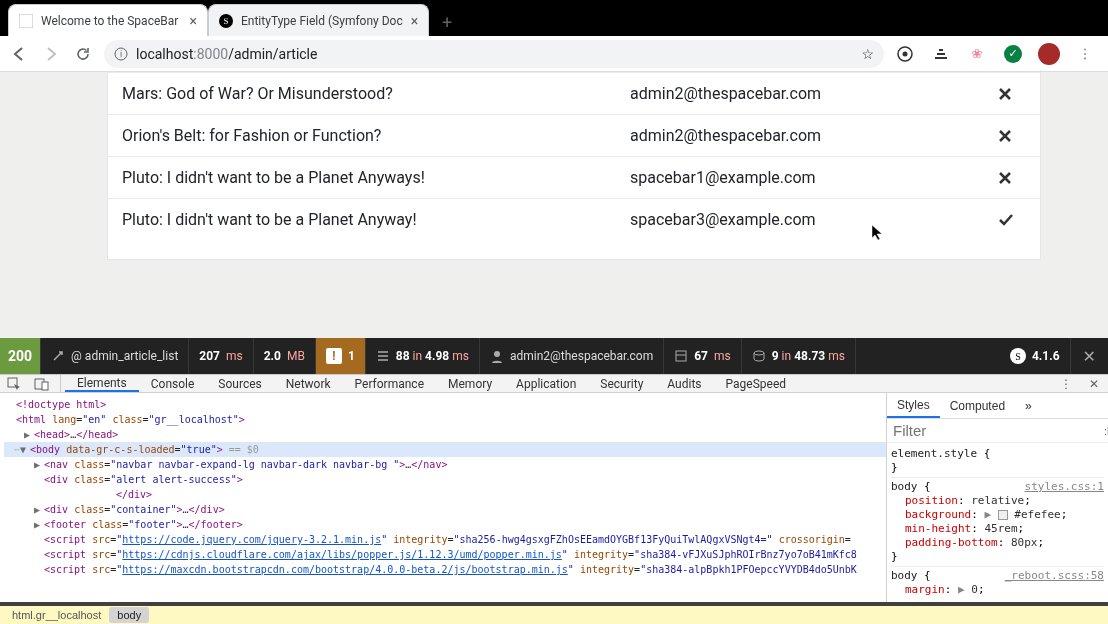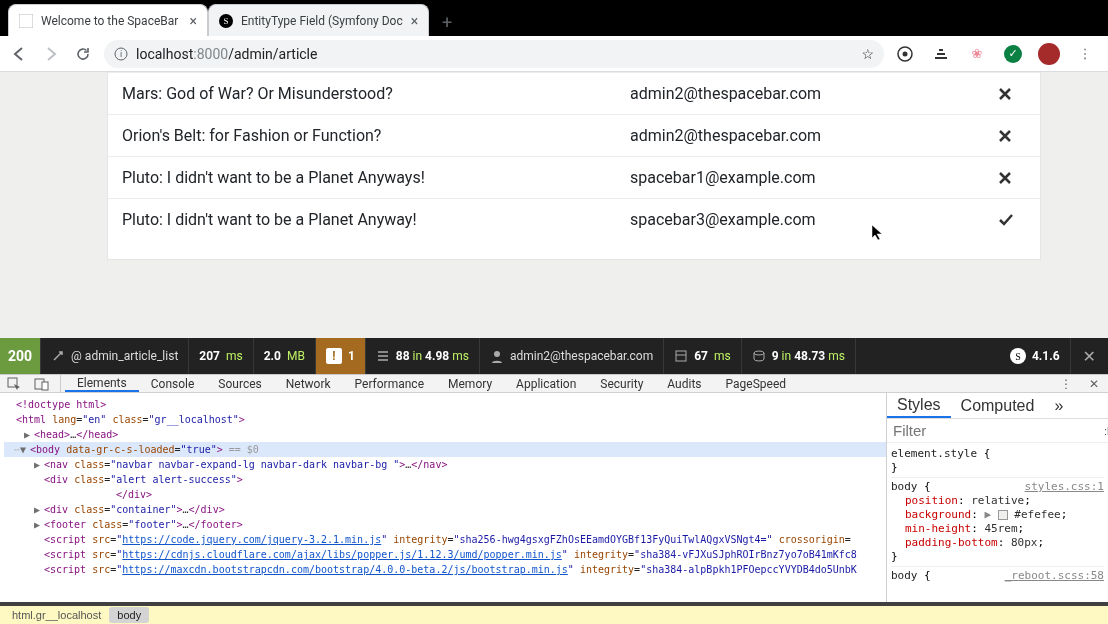--- a/index.html
+++ b/index.html
@@ -30,21 +30,21 @@
 .row:first-child { border-top: 1px solid #ececec; }
 .col-title { flex: 0 0 508px; }
 .col-email { flex: 1; }
 .col-action { width: 28px; text-align: right; color: #333; cursor: pointer; }
 
 
 .sftoolbar { display: flex; align-items: center; background: #222; color: #ddd; height: 36px; font-size: 12px; }
 .sfcell { display: flex; align-items: center; height: 100%; padding: 0 10px; gap: 6px; border-right: 1px solid #383838; }
 .sfcell.status200 { background: #6c9a3f; color: #fff; font-weight: bold; padding: 0 8px; font-size: 14px; }
 .sfcell .b { font-weight: bold; color: #fff; }
-.sfcell .dim { color: #bef264; }
+.sfcell .dim { color: #fca5a5; }
 .sfcell.warn { background: #a46a1f; }
 .warnIcon { background: #fff; color: #a46a1f; width: 16px; height: 16px; display: flex; align-items: center; justify-content: center; font-weight: bold; border-radius: 2px; }
 .sf-spacer { flex: 1; }
 .sfclose { padding: 0 12px; font-size: 16px; color: #aaa; cursor: pointer; }
 
 
 .devtools { display: flex; flex-direction: column; height: 250px; border-top: 1px solid #cacaca; background: #fff; }
 .dt-tabs { display: flex; align-items: center; height: 18px; border-bottom: 1px solid #d0d0d0; background: #f3f3f3; font-size: 12px; }
 .dt-iconbtn { width: 28px; height: 26px; display: flex; align-items: center; justify-content: center; color: #606060; cursor: pointer; }
 .dt-tab { padding: 0 12px; height: 100%; display: flex; align-items: center; color: #333; cursor: pointer; }
@@ -57,21 +57,21 @@
 .tag { color: #881280; }
 .attr { color: #994500; }
 .val { color: #1a1aa6; }
 .txt { color: #303030; }
 .url { color: #1155cc; text-decoration: underline; }
 .arrow { color: #6e6e6e; display: inline-block; width: 10px; }
 .gutter { color: #bbb; display: inline-block; }
 
 .dt-styles { width: 222px; border-left: 1px solid #d0d0d0; display: flex; flex-direction: column; font-family: Menlo, Consolas, monospace; font-size: 11px; }
 .ds-tabs { display: flex; align-items: center; height: 26px; border-bottom: 1px solid #ddd; }
-.ds-tab { padding: 0 10px; height: 100%; display: flex; align-items: center; color: #333; cursor: pointer; font-family: -apple-system, sans-serif; font-size: 16px; }
+.ds-tab { padding: 0 10px; height: 100%; display: flex; align-items: center; color: #333; cursor: pointer; font-family: -apple-system, sans-serif; font-size: 12px; }
 .ds-tab.active { border-bottom: 2px solid #1a73e8; }
 .ds-filter { display: flex; align-items: center; height: 24px; border-bottom: 1px solid #eee; }
 .ds-filter input { border: none; flex: 1; padding: 0 6px; font-size: 15px; outline: none; font-family: -apple-system, sans-serif; }
 .ds-chip { padding: 0 6px; color: #555; font-size: 11px; font-family: -apple-system, sans-serif; cursor: pointer; }
 .ds-rules { flex: 1; overflow: hidden; padding: 4px; line-height: 14px; }
 .prop { color: #c80000; }
 .pval { color: #303030; }
 .sel { color: #222; }
 .src { color: #888; float: right; text-decoration: underline;}
 .colorswatch { display: inline-block; width: 10px; height: 10px; border: 1px solid #999; vertical-align: middle; background: #efefee; }
@@ -328,20 +328,21 @@
         </div>
         <div style="padding-left:14px"><span class="prop">position</span>: <span class="pval">relative</span>;</div>
         <div style="padding-left:14px"><span class="prop">background</span>:<span class="rulearrow"> ▶ </span><span class="colorswatch"></span> <span class="pval">#efefee</span>;</div>
         <div style="padding-left:14px"><span class="prop">min-height</span>: <span class="pval">45rem</span>;</div>
         <div style="padding-left:14px"><span class="prop">padding-bottom</span>: <span class="pval">80px</span>;</div>
         <div>}</div>
         <div style="border-top:1px solid #eee;margin-top:2px;padding-top:2px">
           <span class="src">_reboot.scss:58</span>
           <span class="sel">body</span> {
         </div>
+        <div style="padding-left:14px"><span class="prop">margin</span>:<span class="rulearrow"> ▶ </span><span class="pval">0</span>;</div>
 
       </div>
     </div>
   </div>
   <div class="dt-breadcrumb">
     <span class="dt-crumb">html.gr__localhost</span>
     <span class="dt-crumb sel">body</span>
   </div>
 </div>
 

